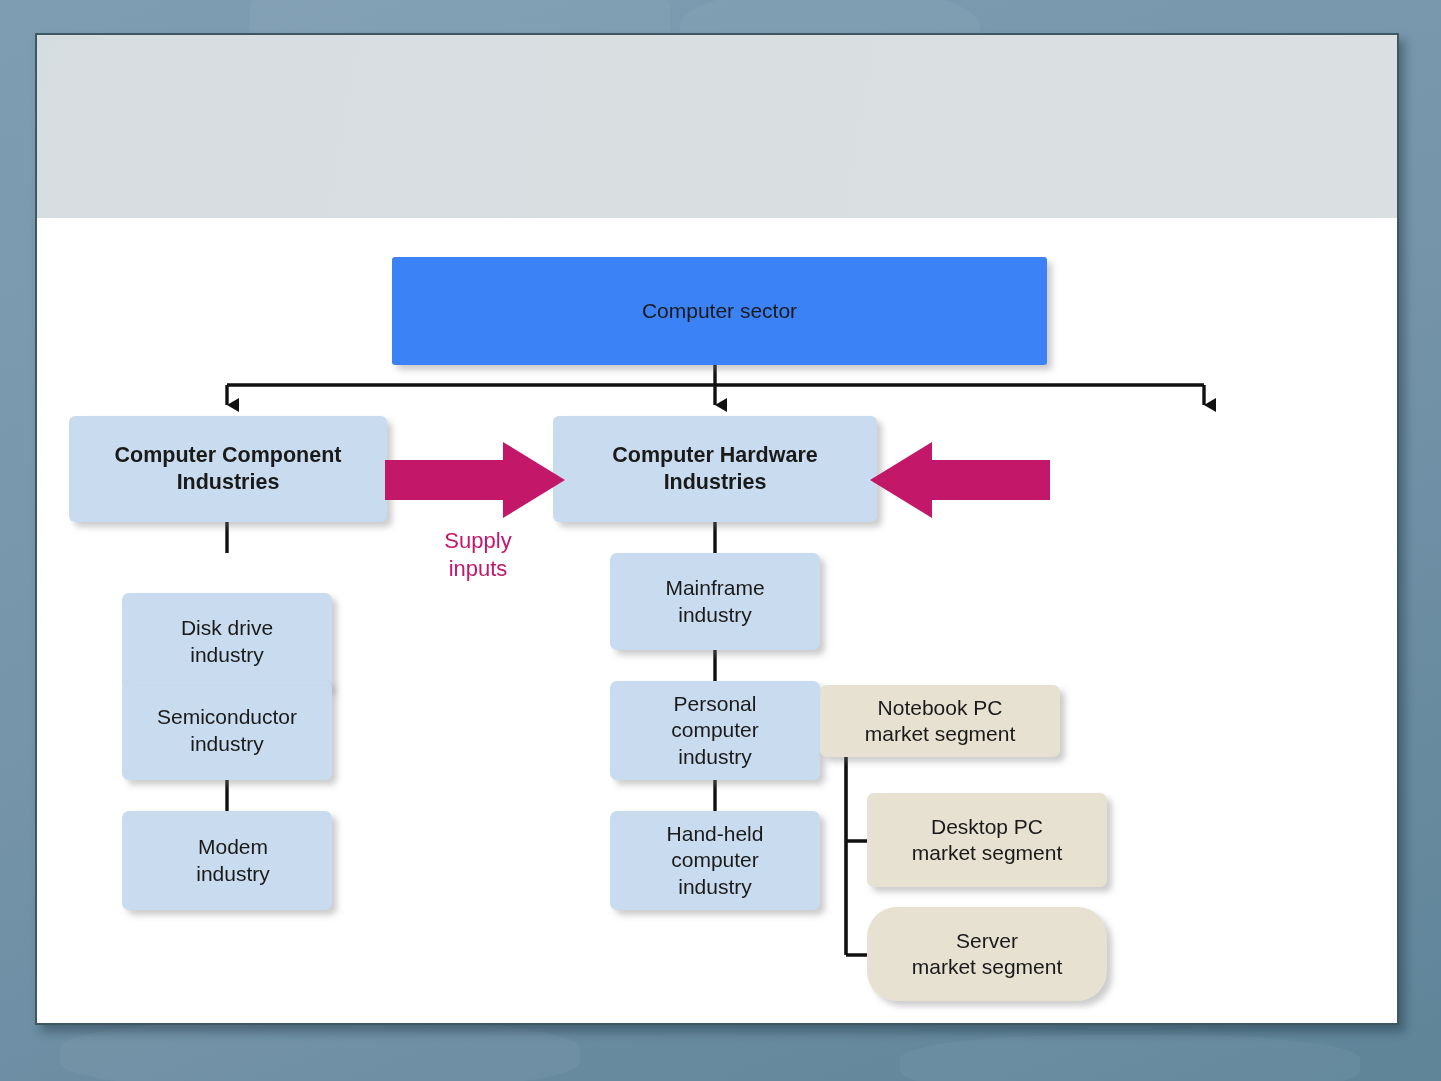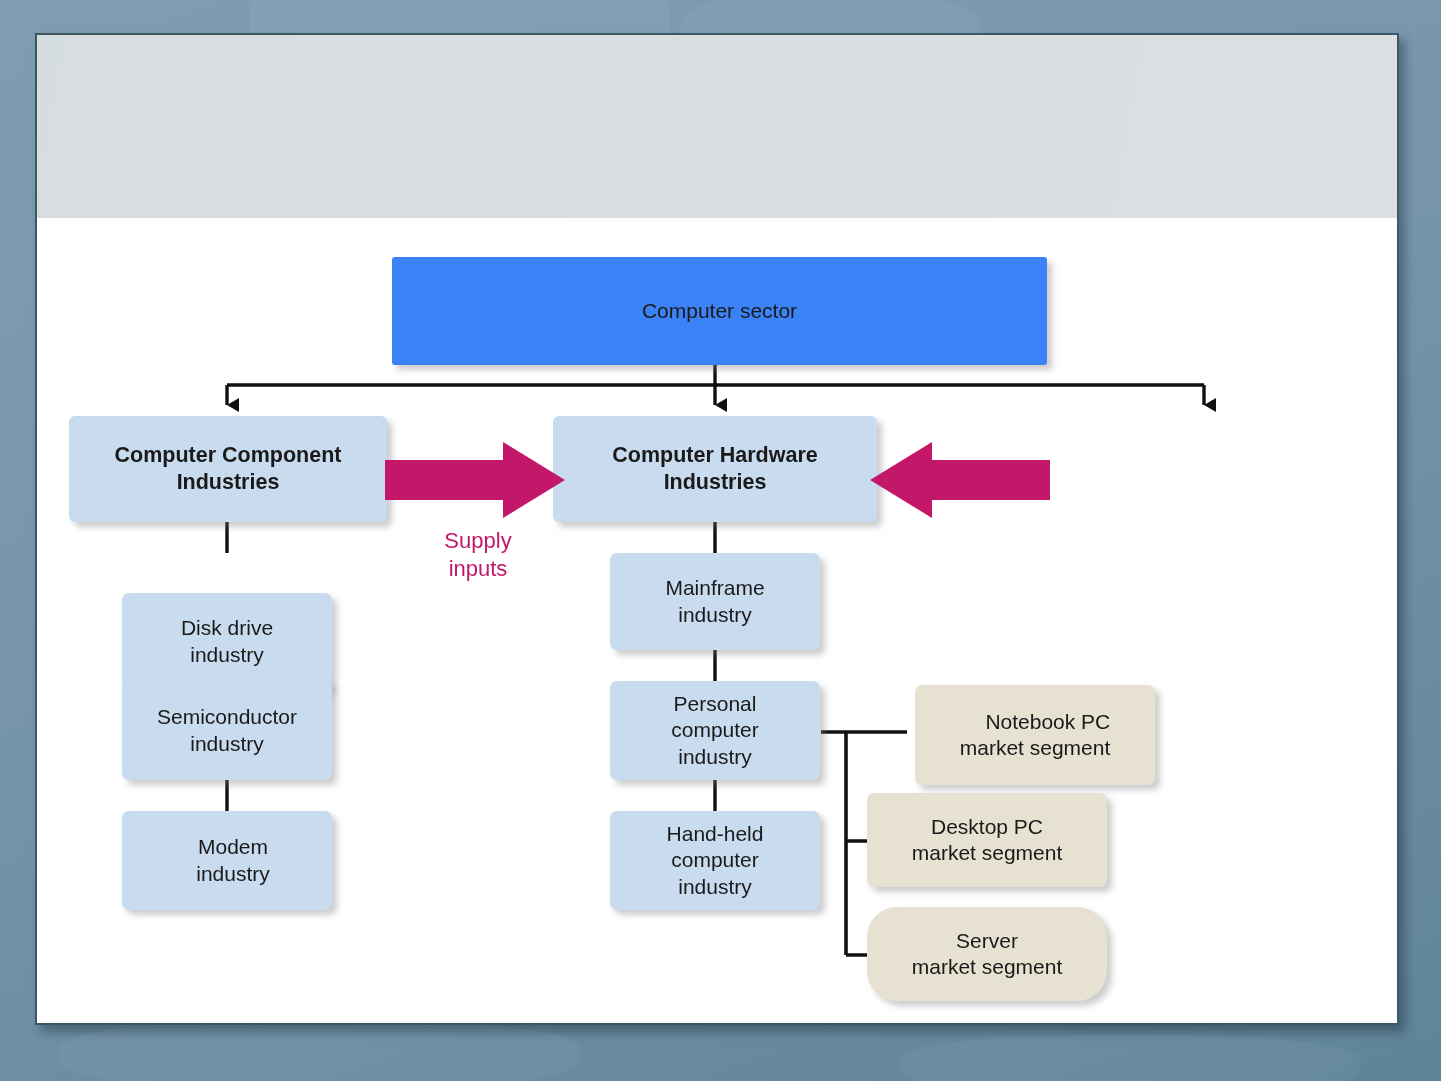--- a/index.html
+++ b/index.html
@@ -199,21 +199,21 @@
 industry</div>
 
       <div class="node sub" style="left:573px; top:646px; width:210px; height:99px;">Personal
 computer
 industry</div>
 
       <div class="node sub" style="left:573px; top:776px; width:210px; height:99px;">Hand-held
 computer
 industry</div>
 
-      <div class="node segment" style="left:878px; top:650px; width:240px; height:100px;text-align:right;">Notebook PC
+      <div class="node segment" style="left:783px; top:650px; width:240px; height:72px;">Notebook PC
 market segment</div>
 
       <div class="node segment" style="left:830px; top:758px; width:240px; height:94px;">Desktop PC
 market segment</div>
 
       <div class="node segment" style="left:830px; top:872px; width:240px; height:94px;border-radius:30px;">Server
 market segment</div>
 
     </div>
   </div>

